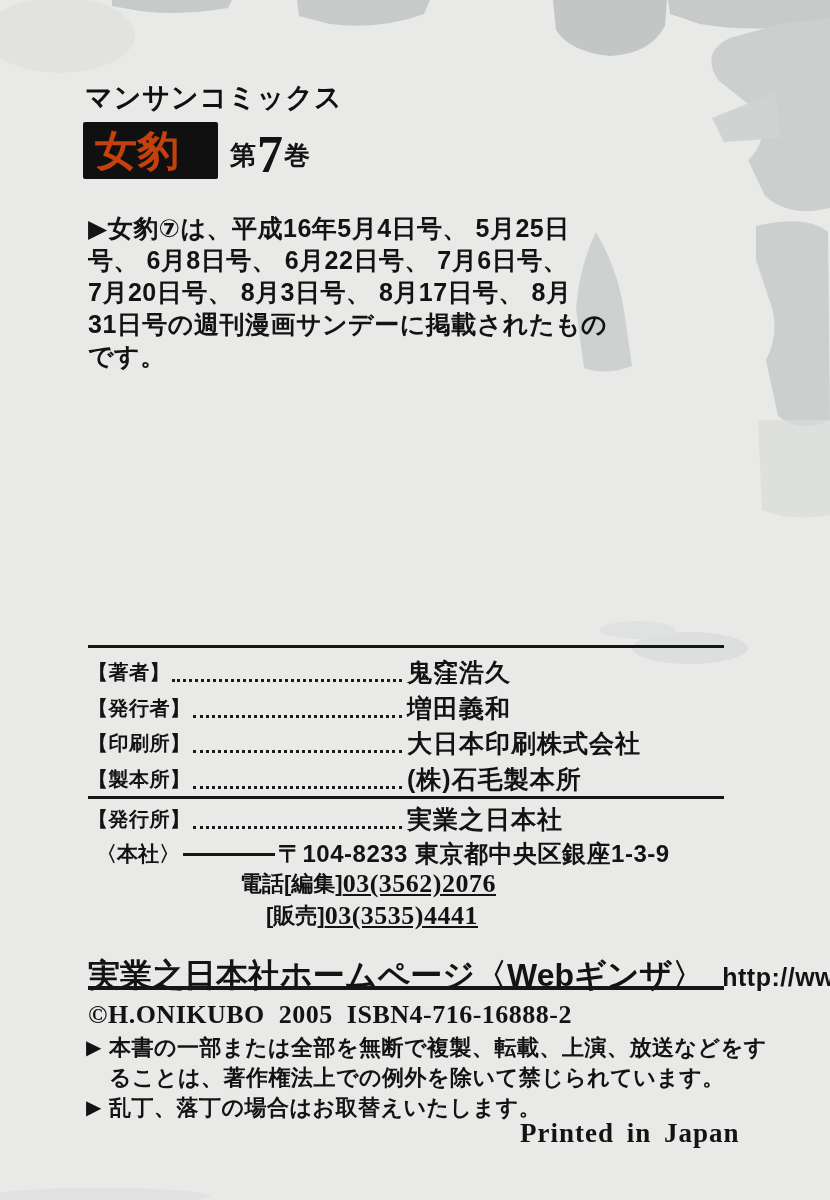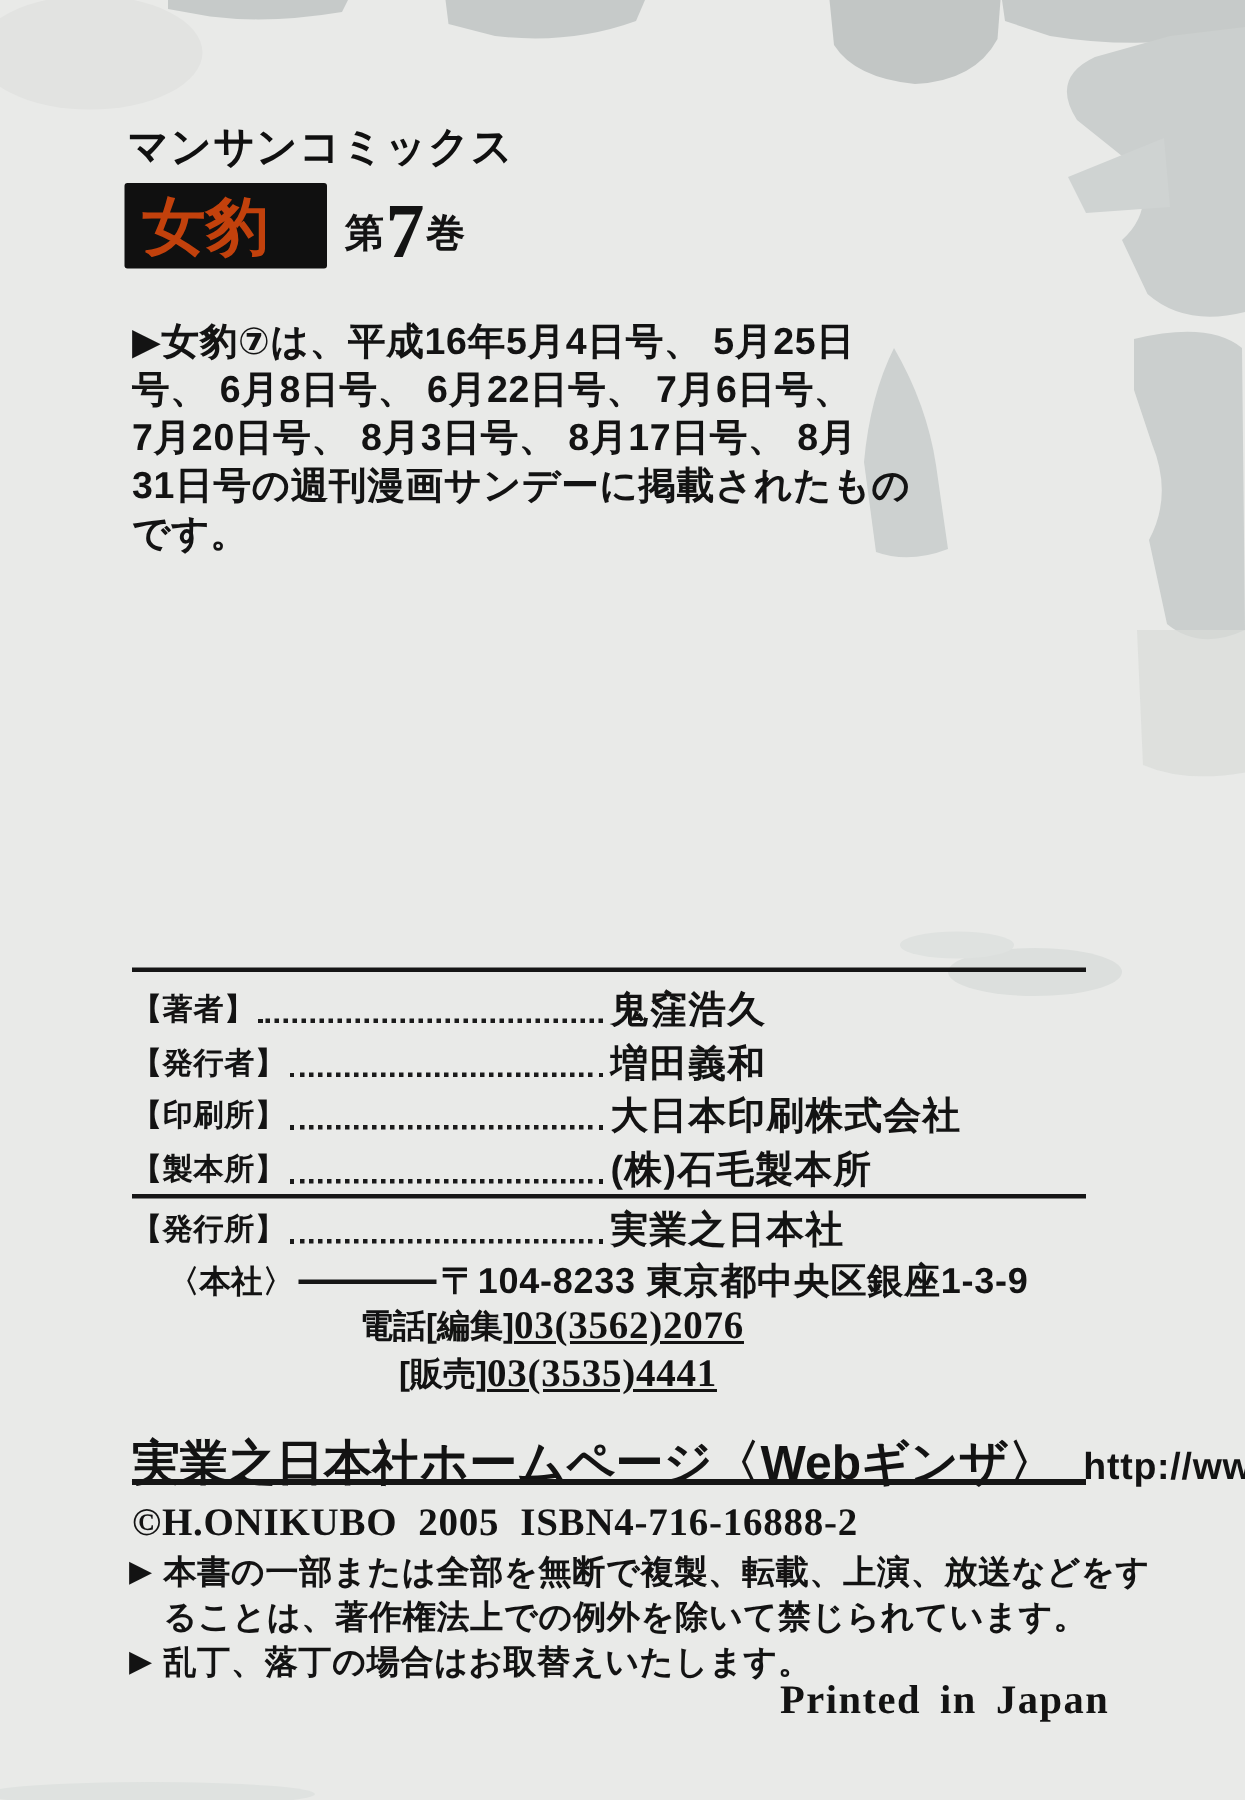--- a/index.html
+++ b/index.html
@@ -47,21 +47,21 @@
     display:flex;align-items:center;
   }
   .credit-label{font-size:20px;font-weight:bold;white-space:nowrap;letter-spacing:0.5px;}
   .leader{
     flex:1 1 auto;align-self:flex-end;
     border-bottom:3px dotted #1a1a1a;
     margin:0 5px 7px 2px;height:0;
   }
   .credit-value{width:317px;font-size:25px;font-weight:bold;white-space:nowrap;letter-spacing:1px;}
 
-  .head-office{position:absolute;left:112px;display:flex;align-items:center;}
+  .head-office{position:absolute;left:96px;display:flex;align-items:center;}
   .ho-label{font-size:21px;font-weight:bold;white-space:nowrap;}
   .ho-dash{width:92px;height:3px;background:#161616;margin:0 3px;}
   .ho-address{font-size:24px;font-weight:bold;white-space:nowrap;letter-spacing:0.5px;}
 
   .phone{position:absolute;display:flex;align-items:center;}
   .phone-label{font-size:22px;font-weight:bold;white-space:nowrap;}
   .phone-number{
     font-family:"Liberation Serif","DejaVu Serif",serif;
     font-size:26px;font-weight:bold;white-space:nowrap;letter-spacing:0.5px;text-decoration:underline;
   }

